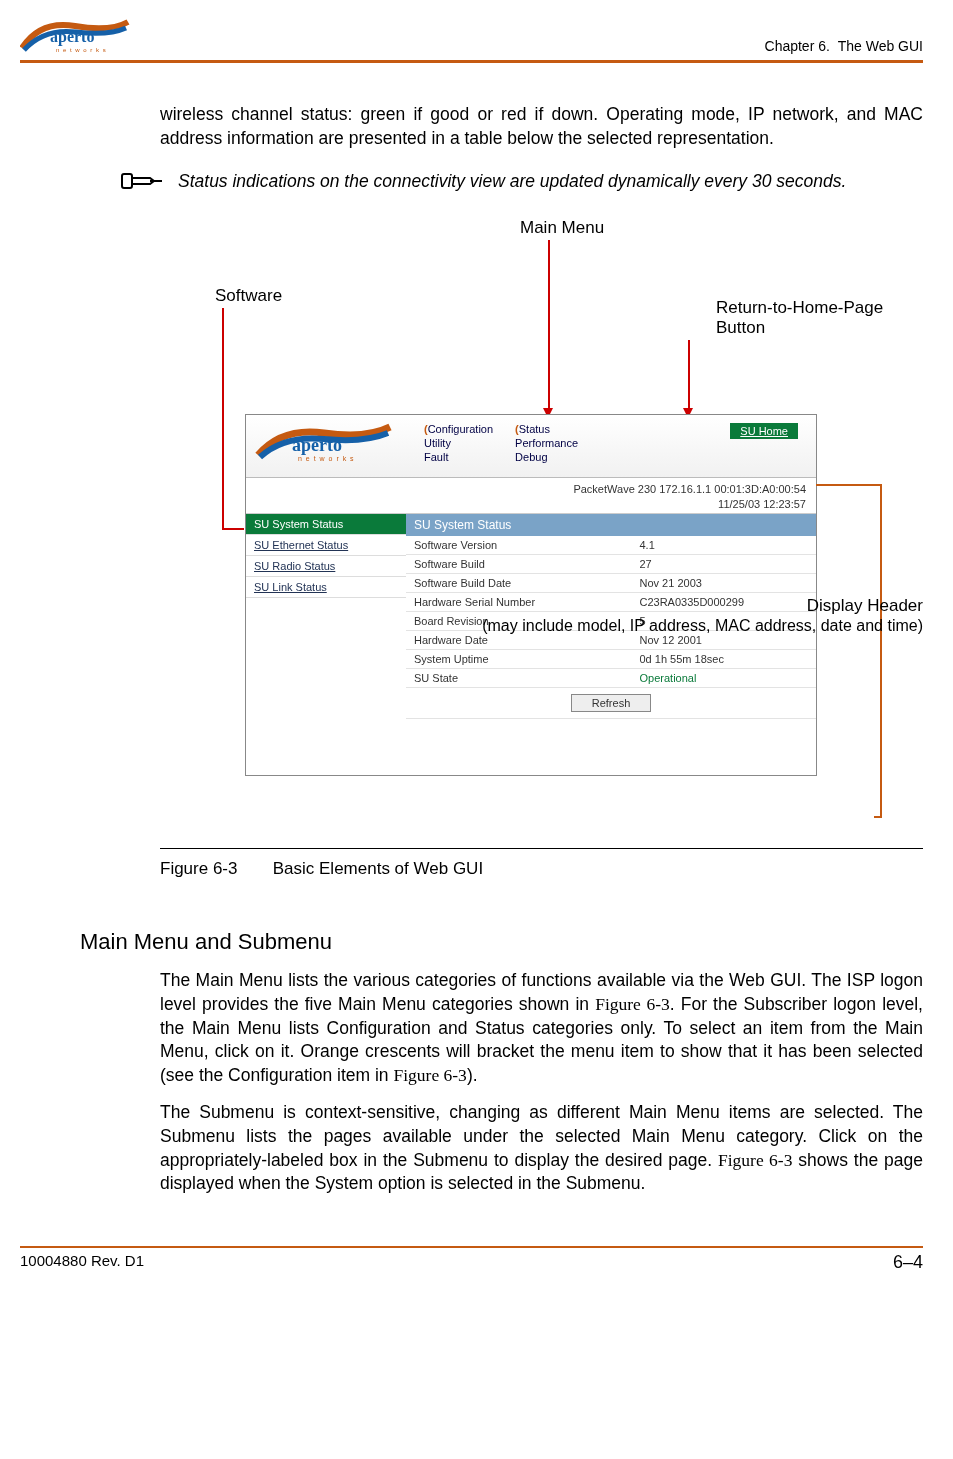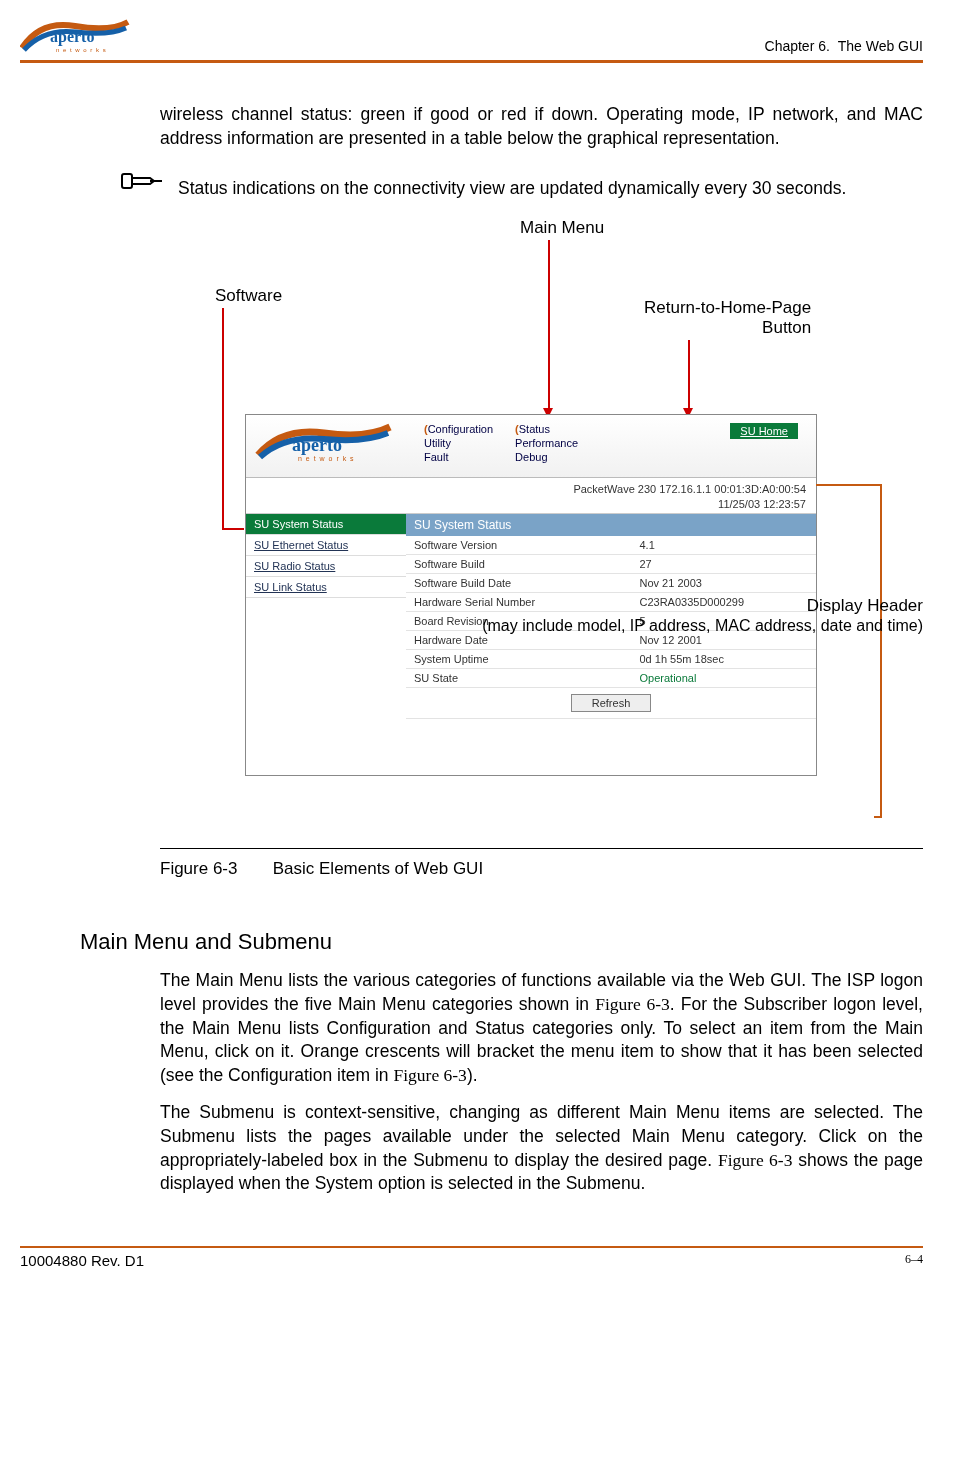--- a/index.html
+++ b/index.html
@@ -30,24 +30,25 @@
   .body-text {
     margin-left: 140px;
     margin-right: 0;
     font-size: 17.5px;
     line-height: 1.35;
     text-align: justify;
   }
   .body-text p { margin: 0 0 14px 0; }
   .note-block {
     display:flex;
-    align-items:flex-end;
+    align-items:center;
     margin-left: 100px;
     margin-top: 4px;
     margin-bottom: 18px;
+    font-style: italic;
   }
   .note-icon { width:46px; flex-shrink:0; margin-right:12px; margin-top:2px;}
   .note-text { font-size:17.5px; line-height:1.35; text-align:justify;}
   
   .diagram {
     position:relative;
     height: 590px;
     margin: 0 0 18px 0;
   }
   .callout { position:absolute; font-size:17px; color:#000; }
@@ -141,21 +142,21 @@
   .fig-rule { border:0; border-top:1px solid #000; margin:40px 0 10px 140px;}
   .fig-caption { margin-left:140px; font-size:17px;}
   .fig-caption .fignum { display:inline-block; width:108px;}
   h2.section {
     font-weight:normal;
     font-size:22px;
     margin: 50px 0 14px 60px;
   }
   .footer-rule { border:0; border-top:2px solid #c55a11; margin:50px 0 4px 0;}
   .footer-row { display:flex; justify-content:space-between; font-size:15px; padding: 0 0 6px 0;}
-  .pagenum { font-size:12px;font-family:Liberation Serif, serif;}
+  .pagenum { font-size:18px;}
   .fig-ref { font-family: Georgia, serif;}
 </style>
 </head>
 <body>
 
 <div class="page">
 
   <div class="header-row">
     <div class="logo-wrap">
       <svg class="logo-swoosh" viewBox="0 0 110 36">
@@ -165,21 +166,21 @@
         <text x="36" y="34" font-size="6" fill="#c55a11" letter-spacing="1">n e t w o r k s</text>
       </svg>
     </div>
     <div class="chapter-label">
       <span>Chapter 6.</span>&nbsp;&nbsp;<span>The Web GUI</span>
     </div>
   </div>
   <hr class="hr-orange">
 
   <div class="body-text">
-    <p>wireless channel status: green if good or red if down. Operating mode, IP network, and MAC address information are presented in a table below the graphical representation.</p>
+    <p>wireless channel status: green if good or red if down. Operating mode, IP network, and MAC address information are presented in a table below the selected representation.</p>
   </div>
 
   <div class="note-block">
     <div class="note-icon">
       <svg viewBox="0 0 46 30">
         <rect x="2" y="8" width="10" height="14" rx="2" fill="none" stroke="#000" stroke-width="2"></rect>
         <path d="M12 12 L30 12 L34 15 L30 18 L12 18 Z" fill="none" stroke="#000" stroke-width="2"></path>
         <line x1="30" y1="15" x2="42" y2="15" stroke="#000" stroke-width="2"></line>
       </svg>
     </div>
@@ -189,21 +190,21 @@
   <div class="diagram">
 
     <div class="callout" style="top:0; left:500px;">Main Menu</div>
     <div class="arrow-line" style="top:22px; left:528px; width:2px; height:170px;"></div>
     <div class="arrow-head-down" style="top:190px; left:523px;"></div>
 
     <div class="callout" style="top:68px; left:195px;">Software</div>
     <div class="arrow-line" style="top:90px; left:202px; width:2px; height:220px;"></div>
     <div class="arrow-line" style="top:310px; left:202px; width:22px; height:2px;"></div>
 
-    <div class="callout" style="top:80px; left:624px;text-align:right;">
+    <div class="callout" style="top:80px; left:696px;">
       <span>Return-to-Home-Page</span><br>
       <span>Button</span>
     </div>
     <div class="arrow-line" style="top:122px; left:668px; width:2px; height:70px;"></div>
     <div class="arrow-head-down" style="top:190px; left:663px;"></div>
 
     <div class="screenshot">
       <div class="ss-top">
         <div class="ss-logo">
           <svg viewBox="0 0 140 44" width="140" height="44">

